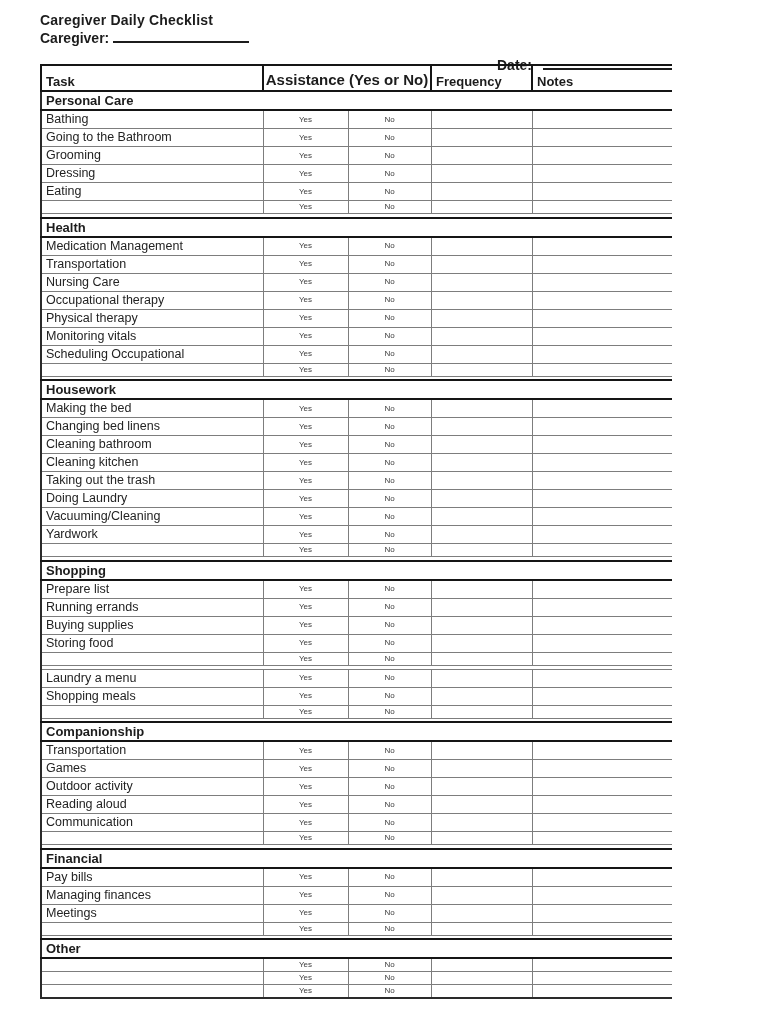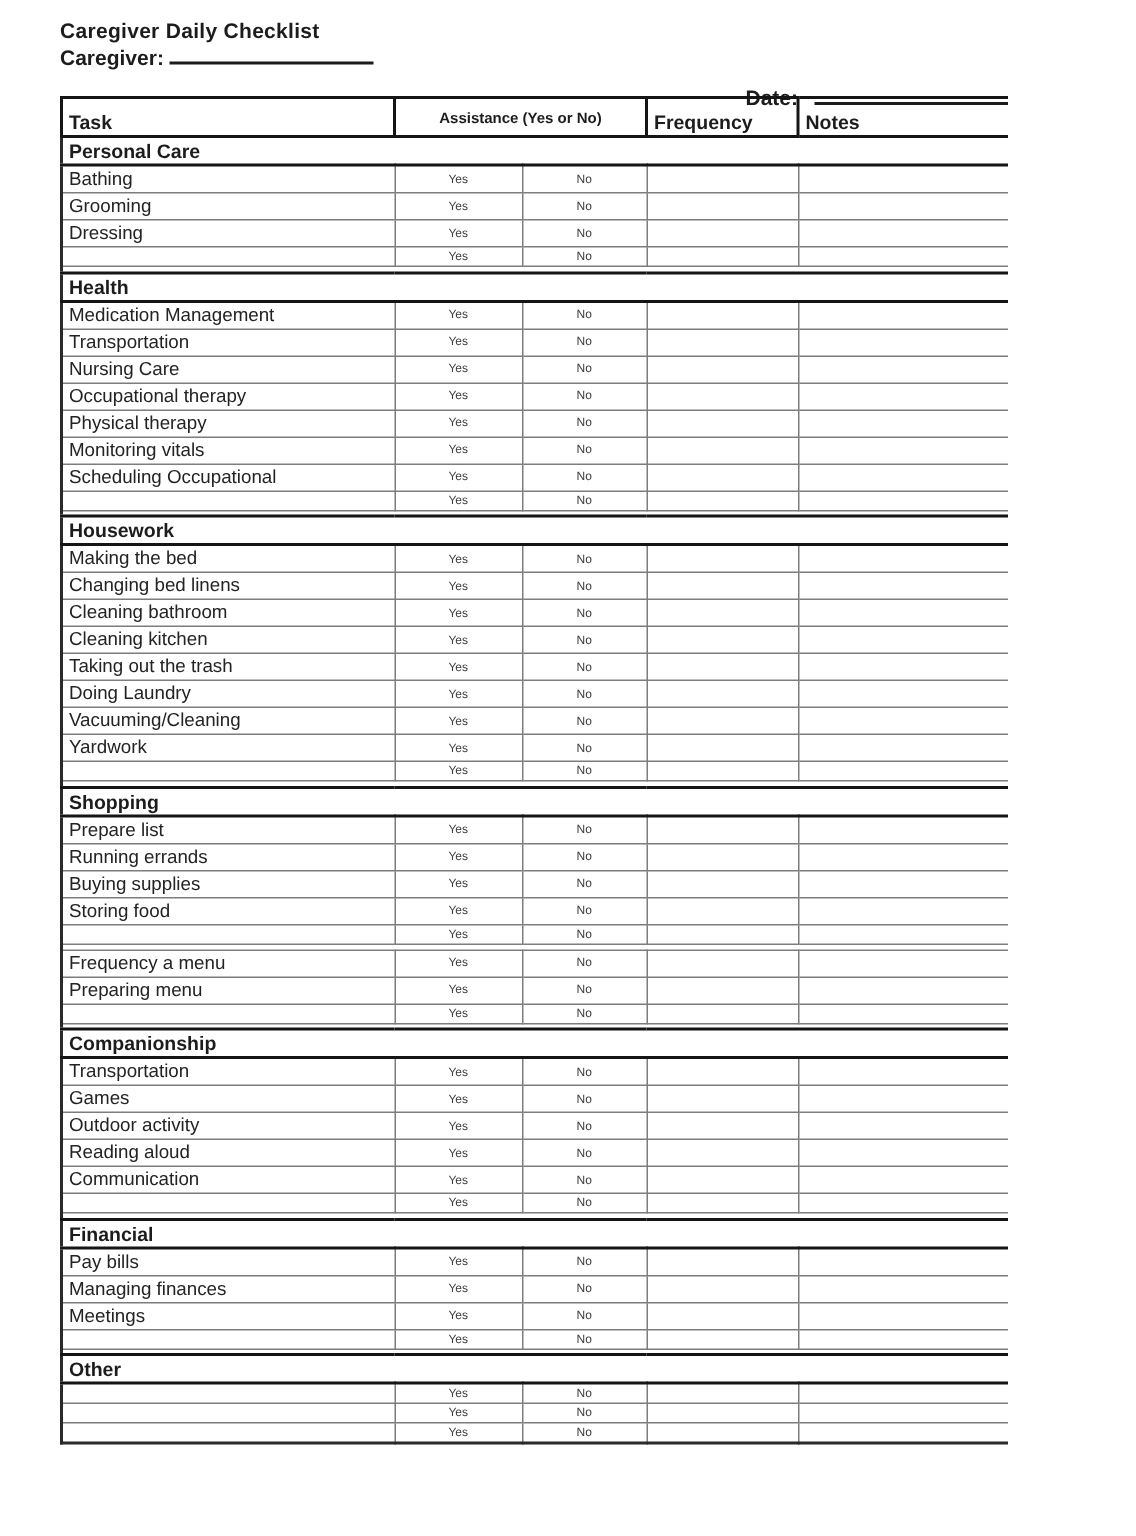--- a/index.html
+++ b/index.html
@@ -40,21 +40,21 @@
   col.c-notes { width:170px; }
 
   th, td { overflow:hidden; white-space:nowrap; box-sizing:border-box; }
 
   thead th {
     border:2px solid #151515;
     font-size:13px; font-weight:bold; text-align:left;
     padding:8px 4px 1px 4px; height:15px;
   }
   thead th.assist {
-    font-size:10px; text-align:center; padding:3px 0 1px 0;
+    font-size:15px; text-align:center; padding:3px 0 1px 0;
   }
 
   tr.section-row td {
     border-top:2px solid #151515;
     border-bottom:2px solid #151515;
     font-size:13px; font-weight:bold;
     padding:1px 4px; height:13px;
   }
   tr.spacer-row td { border:0; height:4px; padding:0; }
 
@@ -108,34 +108,48 @@
           <td colspan="5">Personal Care</td>
         </tr>
         <tr class="task-row">
           <td class="t">Bathing</td>
           <td class="yn">Yes</td>
           <td class="yn">No</td>
           <td class="freq"></td>
           <td class="notes"></td>
         </tr>
         <tr class="task-row">
+          <td class="t">Going to the Bathroom</td>
+          <td class="yn">Yes</td>
+          <td class="yn">No</td>
+          <td class="freq"></td>
+          <td class="notes"></td>
+        </tr>
+        <tr class="task-row">
           <td class="t">Grooming</td>
           <td class="yn">Yes</td>
           <td class="yn">No</td>
           <td class="freq"></td>
           <td class="notes"></td>
         </tr>
         <tr class="task-row">
           <td class="t">Dressing</td>
           <td class="yn">Yes</td>
           <td class="yn">No</td>
           <td class="freq"></td>
           <td class="notes"></td>
         </tr>
         <tr class="task-row">
+          <td class="t">Eating</td>
+          <td class="yn">Yes</td>
+          <td class="yn">No</td>
+          <td class="freq"></td>
+          <td class="notes"></td>
+        </tr>
+        <tr class="task-row">
           <td class="t"></td>
           <td class="yn">Yes</td>
           <td class="yn">No</td>
           <td class="freq"></td>
           <td class="notes"></td>
         </tr>
         <tr class="spacer-row">
           <td colspan="5"></td>
         </tr>
         <tr class="section-row">
@@ -304,28 +318,28 @@
           <td class="t"></td>
           <td class="yn">Yes</td>
           <td class="yn">No</td>
           <td class="freq"></td>
           <td class="notes"></td>
         </tr>
         <tr class="spacer-row">
           <td colspan="5"></td>
         </tr>
         <tr class="task-row">
-          <td class="t">Frequency a menu</td>
-          <td class="yn">Yes</td>
-          <td class="yn">No</td>
-          <td class="freq"></td>
-          <td class="notes"></td>
-        </tr>
-        <tr class="task-row">
-          <td class="t">Preparing menu</td>
+          <td class="t">Laundry a menu</td>
+          <td class="yn">Yes</td>
+          <td class="yn">No</td>
+          <td class="freq"></td>
+          <td class="notes"></td>
+        </tr>
+        <tr class="task-row">
+          <td class="t">Shopping meals</td>
           <td class="yn">Yes</td>
           <td class="yn">No</td>
           <td class="freq"></td>
           <td class="notes"></td>
         </tr>
         <tr class="task-row">
           <td class="t"></td>
           <td class="yn">Yes</td>
           <td class="yn">No</td>
           <td class="freq"></td>

